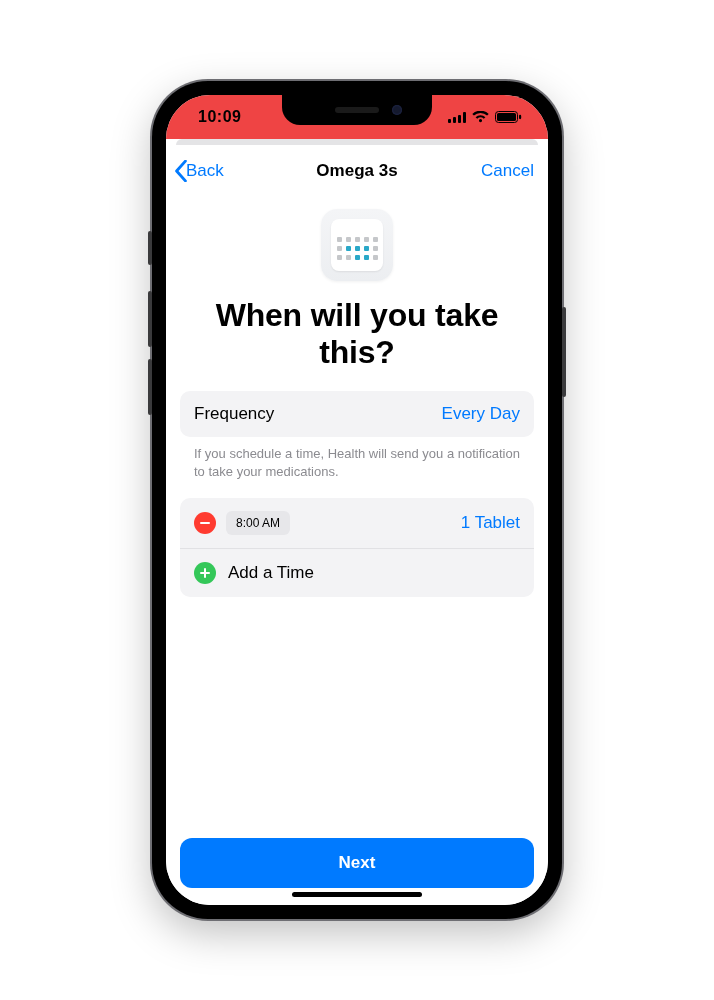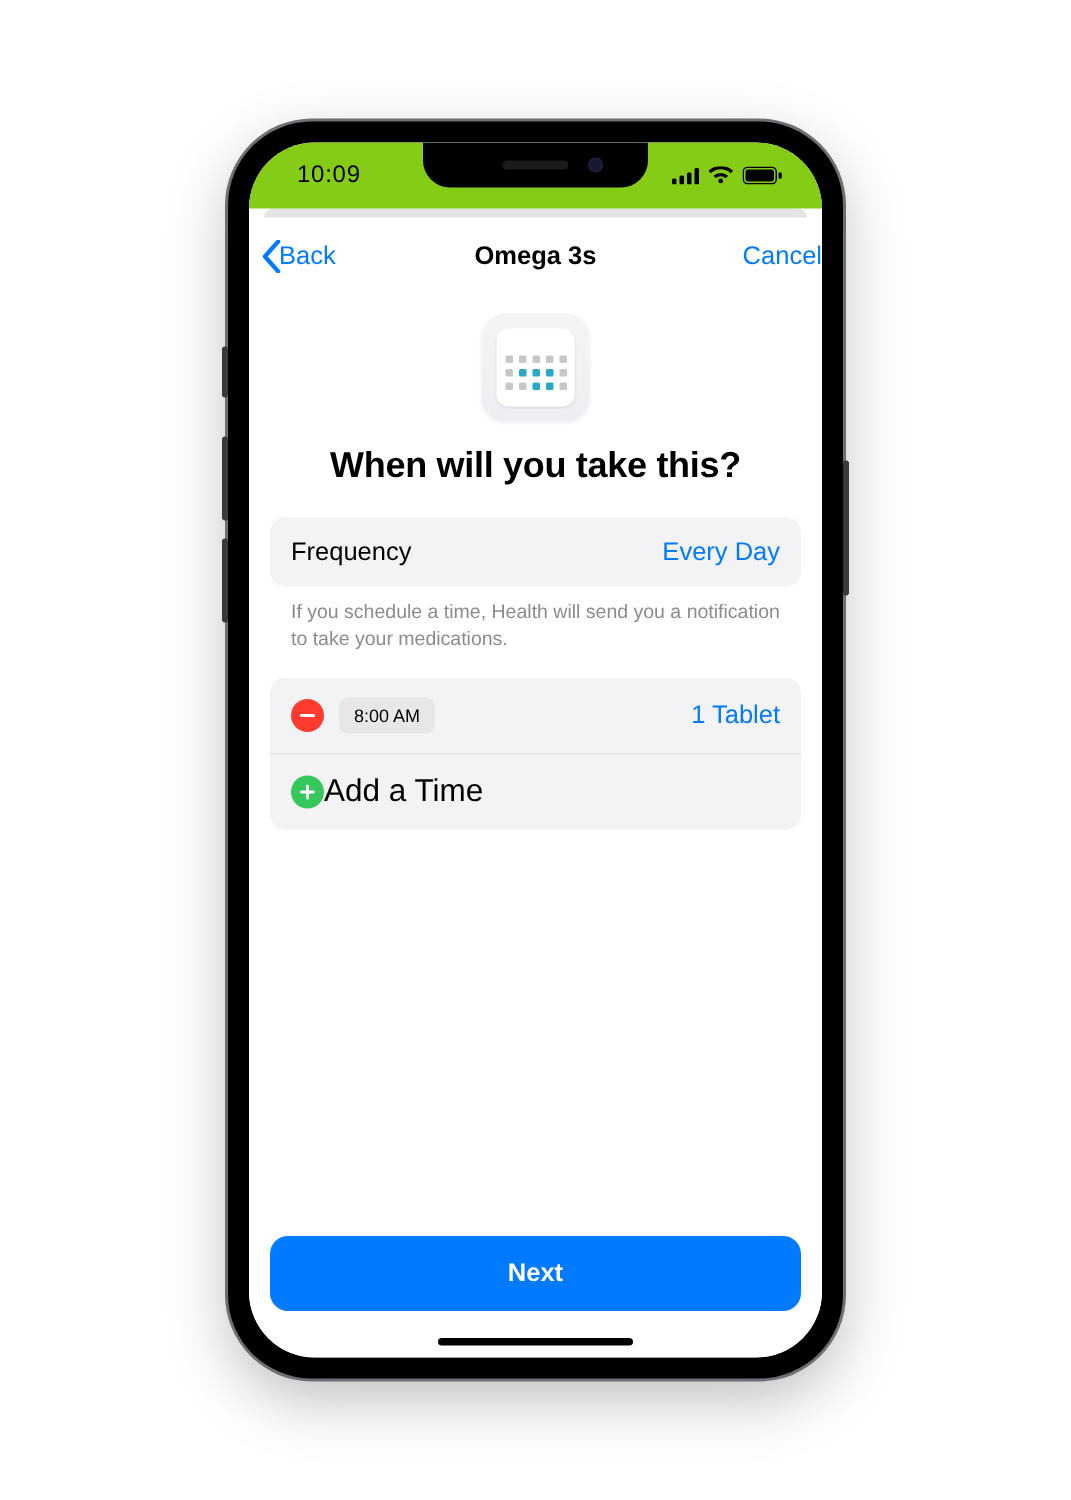--- a/index.html
+++ b/index.html
@@ -57,24 +57,24 @@
     }
     .speaker { width:44px; height:6px; background:#1a1a1a; border-radius:3px; }
     .camera  { width:10px; height:10px; background:#151a2e; border-radius:50%; box-shadow: inset 0 0 2px #2a3566; position:absolute; right:30px; }
 
     .status-bar {
       height: 44px;
       display: flex;
       align-items: center;
       justify-content: space-between;
       padding: 0 26px 0 32px;
-      font-weight: 400;
+      font-weight: 700;
       font-size: 16px;
       letter-spacing: .5px;
-      background:#84cc16;
+      background:#ef4444;
       position: relative;
       z-index: 2;
     }
     .status-right { display:flex; align-items:center; gap:6px; }
     .icon { display:inline-flex; align-items:center; }
 
     .sheet-backdrop {
       background:#e4e4e6;
       height: 6px;
       margin: 0 10px;
@@ -98,21 +98,21 @@
       display: flex;
       align-items: center;
       justify-content: center;
       position: relative;
       font-size: 17px;
       text-align: right;
     }
     .nav-title { font-weight: 600; }
     .nav-left { position:absolute; left:8px; display:flex; align-items:center; color:#007aff; font-size:17px; gap:-2px; cursor:pointer; }
     .nav-left svg { margin-right:-2px; }
-    .nav-right { position:absolute; right:0; color:#007aff; font-size:17px; cursor:pointer; }
+    .nav-right { position:absolute; right:14px; color:#007aff; font-size:17px; cursor:pointer; }
 
     .content {
       flex: 1;
       padding: 4px 14px 0;
       display:flex; flex-direction:column;
     }
 
     .hero-icon {
       align-self: center;
       margin: 10px 0 16px;
@@ -128,21 +128,21 @@
       box-shadow:0 1px 2px rgba(0,0,0,.08);
       display:flex; flex-direction:column; align-items:center; justify-content:center;
       padding-top:6px; gap:4px;
     }
     .cal-row { display:flex; gap:4px; }
     .dot { width:5px; height:5px; background:#c5c7ca; border-radius:1px; }
     .dot.a { background:#2aa8c8; }
 
     .page-title {
       text-align:center;
-      font-size:24px;
+      font-size:32px;
       font-weight:700;
       letter-spacing:-.2px;
       margin-bottom: 20px;
     }
 
     .group {
       background:#f3f3f5;
       border-radius:10px;
       overflow:hidden;
     }
@@ -182,26 +182,26 @@
       color:#fff; flex: 0 0 auto;
     }
     .circle-red  { background:#ff3b30; }
     .circle-green{ background:#34c759; }
     .minus-line { width:10px; height:2px; background:#fff; border-radius:1px; }
     .plus-h { position:absolute; width:10px; height:2px; background:#fff; border-radius:1px; }
     .plus-v { position:absolute; width:2px; height:10px; background:#fff; border-radius:1px; }
     .plus-wrap { position:relative; width:22px; height:22px; display:flex; align-items:center; justify-content:center; }
 
     .row-left { display:flex; align-items:center; }
-    .row-left .label { font-size:21px; }
+    .row-left .label { margin-left:12px; font-size:17px; }
 
     .spacer { flex:1; }
 
     .primary-btn {
-      margin: 0 14px 18px;
+      margin: 0 14px 4px;
       height: 50px;
       background:#007aff;
       color:#fff;
       font-size:17px;
       font-weight:600;
       border:none;
       border-radius:12px;
       cursor:pointer;
     }
 

